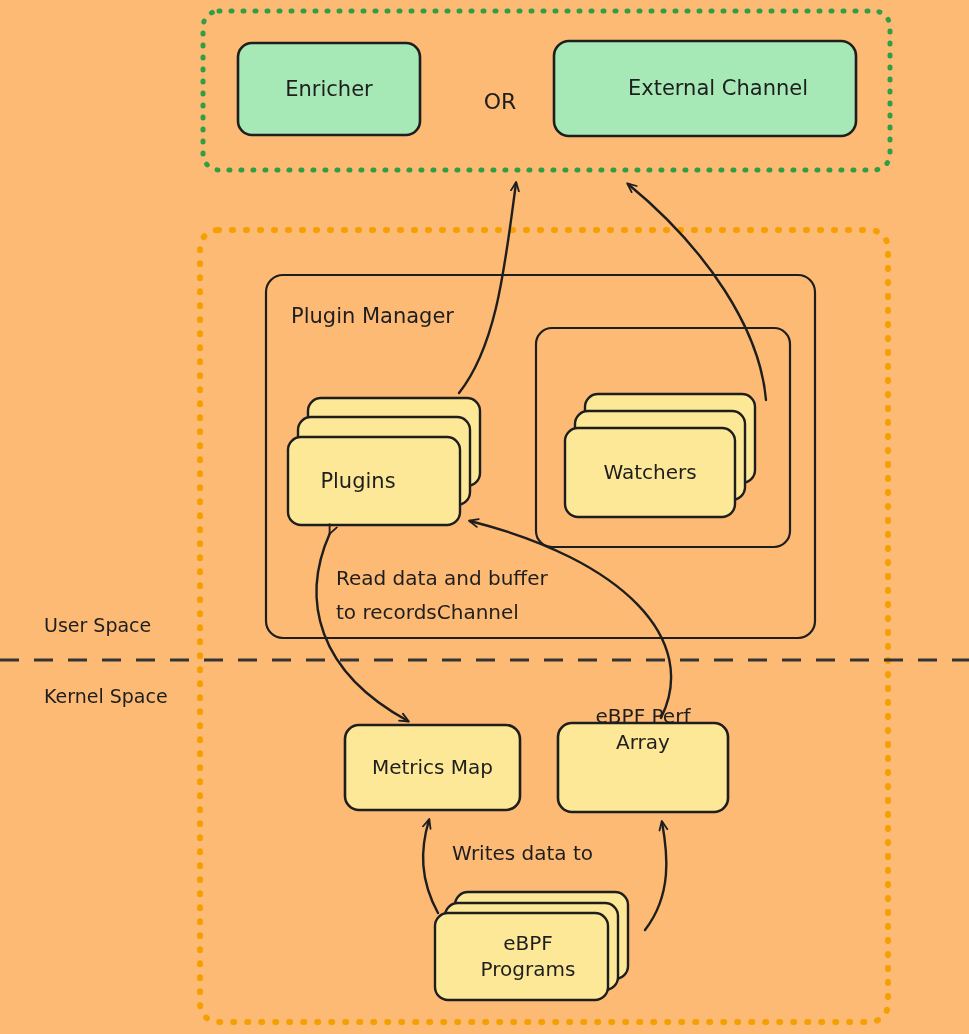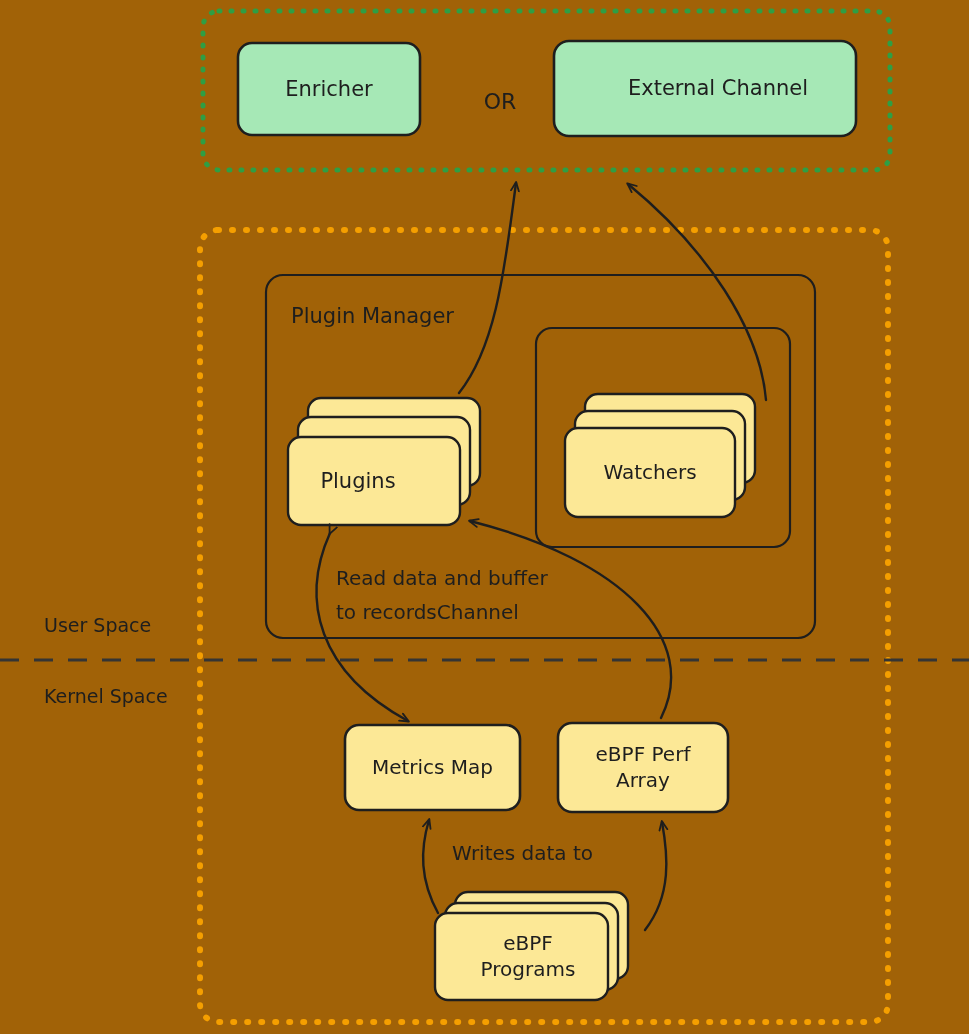--- a/index.html
+++ b/index.html
@@ -4,21 +4,21 @@
 <style>
   html, body {
     margin: 0;
     padding: 0;
     background: #ffffff;
   }
   #canvas {
     position: relative;
     width: 969px;
     height: 1034px;
-    background: #a16207;
+    background: #fdba74;
     overflow: hidden;
     font-family: "DejaVu Sans", sans-serif;
   }
   svg.layer {
     position: absolute;
     left: 0;
     top: 0;
     width: 969px;
     height: 1034px;
     overflow: visible;
@@ -126,21 +126,21 @@
   <div class="box-label center-text" style="left:565px; top:428px; width:170px; height:89px; font-size:20px;border-radius:8px;">Watchers</div>
 
   <div class="edge-label" style="left:336px; top:566px;">Read data and buffer</div>
   <div class="edge-label" style="left:336px; top:600px;">to recordsChannel</div>
 
   <div class="zone-label" style="left:44px; top:613px;">User Space</div>
   <div class="zone-label" style="left:44px; top:684px;">Kernel Space</div>
 
   <div class="box-label center-text" style="left:345px; top:725px; width:175px; height:85px; font-size:20px;">Metrics Map</div>
 
-  <div class="box-label center-text" style="left:558px; top:723px; width:170px; height:89px; font-size:20px; flex-direction:column;">
+  <div class="box-label center-text" style="left:558px; top:685px; width:170px; height:89px; font-size:20px; flex-direction:column;">
     <span>eBPF Perf</span>
     <span>Array</span>
   </div>
 
   <div class="edge-label" style="left:452px; top:841px;">Writes data to</div>
 
   <div class="box-label center-text" style="left:435px; top:913px; width:186px; height:87px; font-size:20px; flex-direction:column;">
     <span>eBPF</span>
     <span>Programs</span>
   </div>

